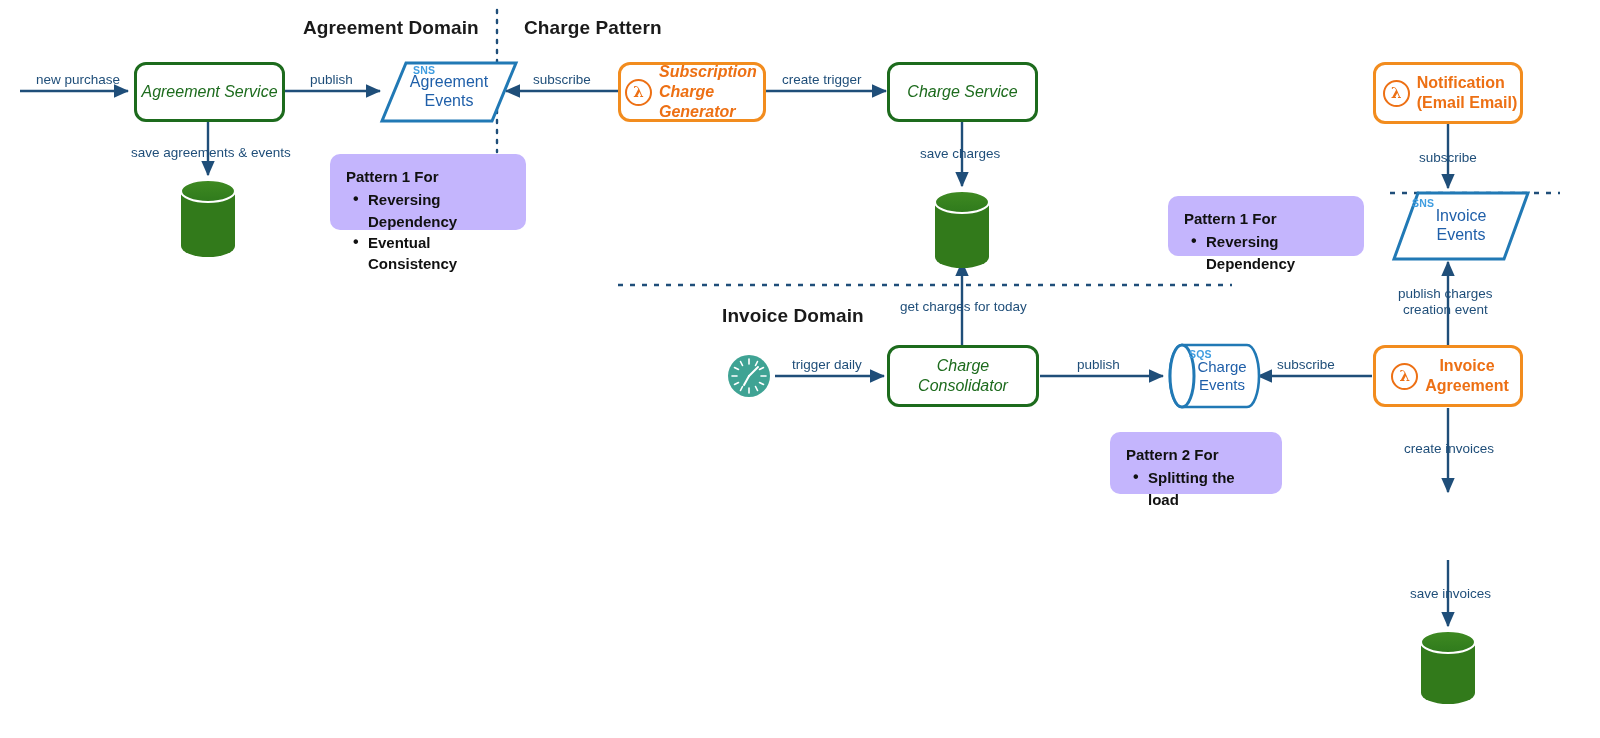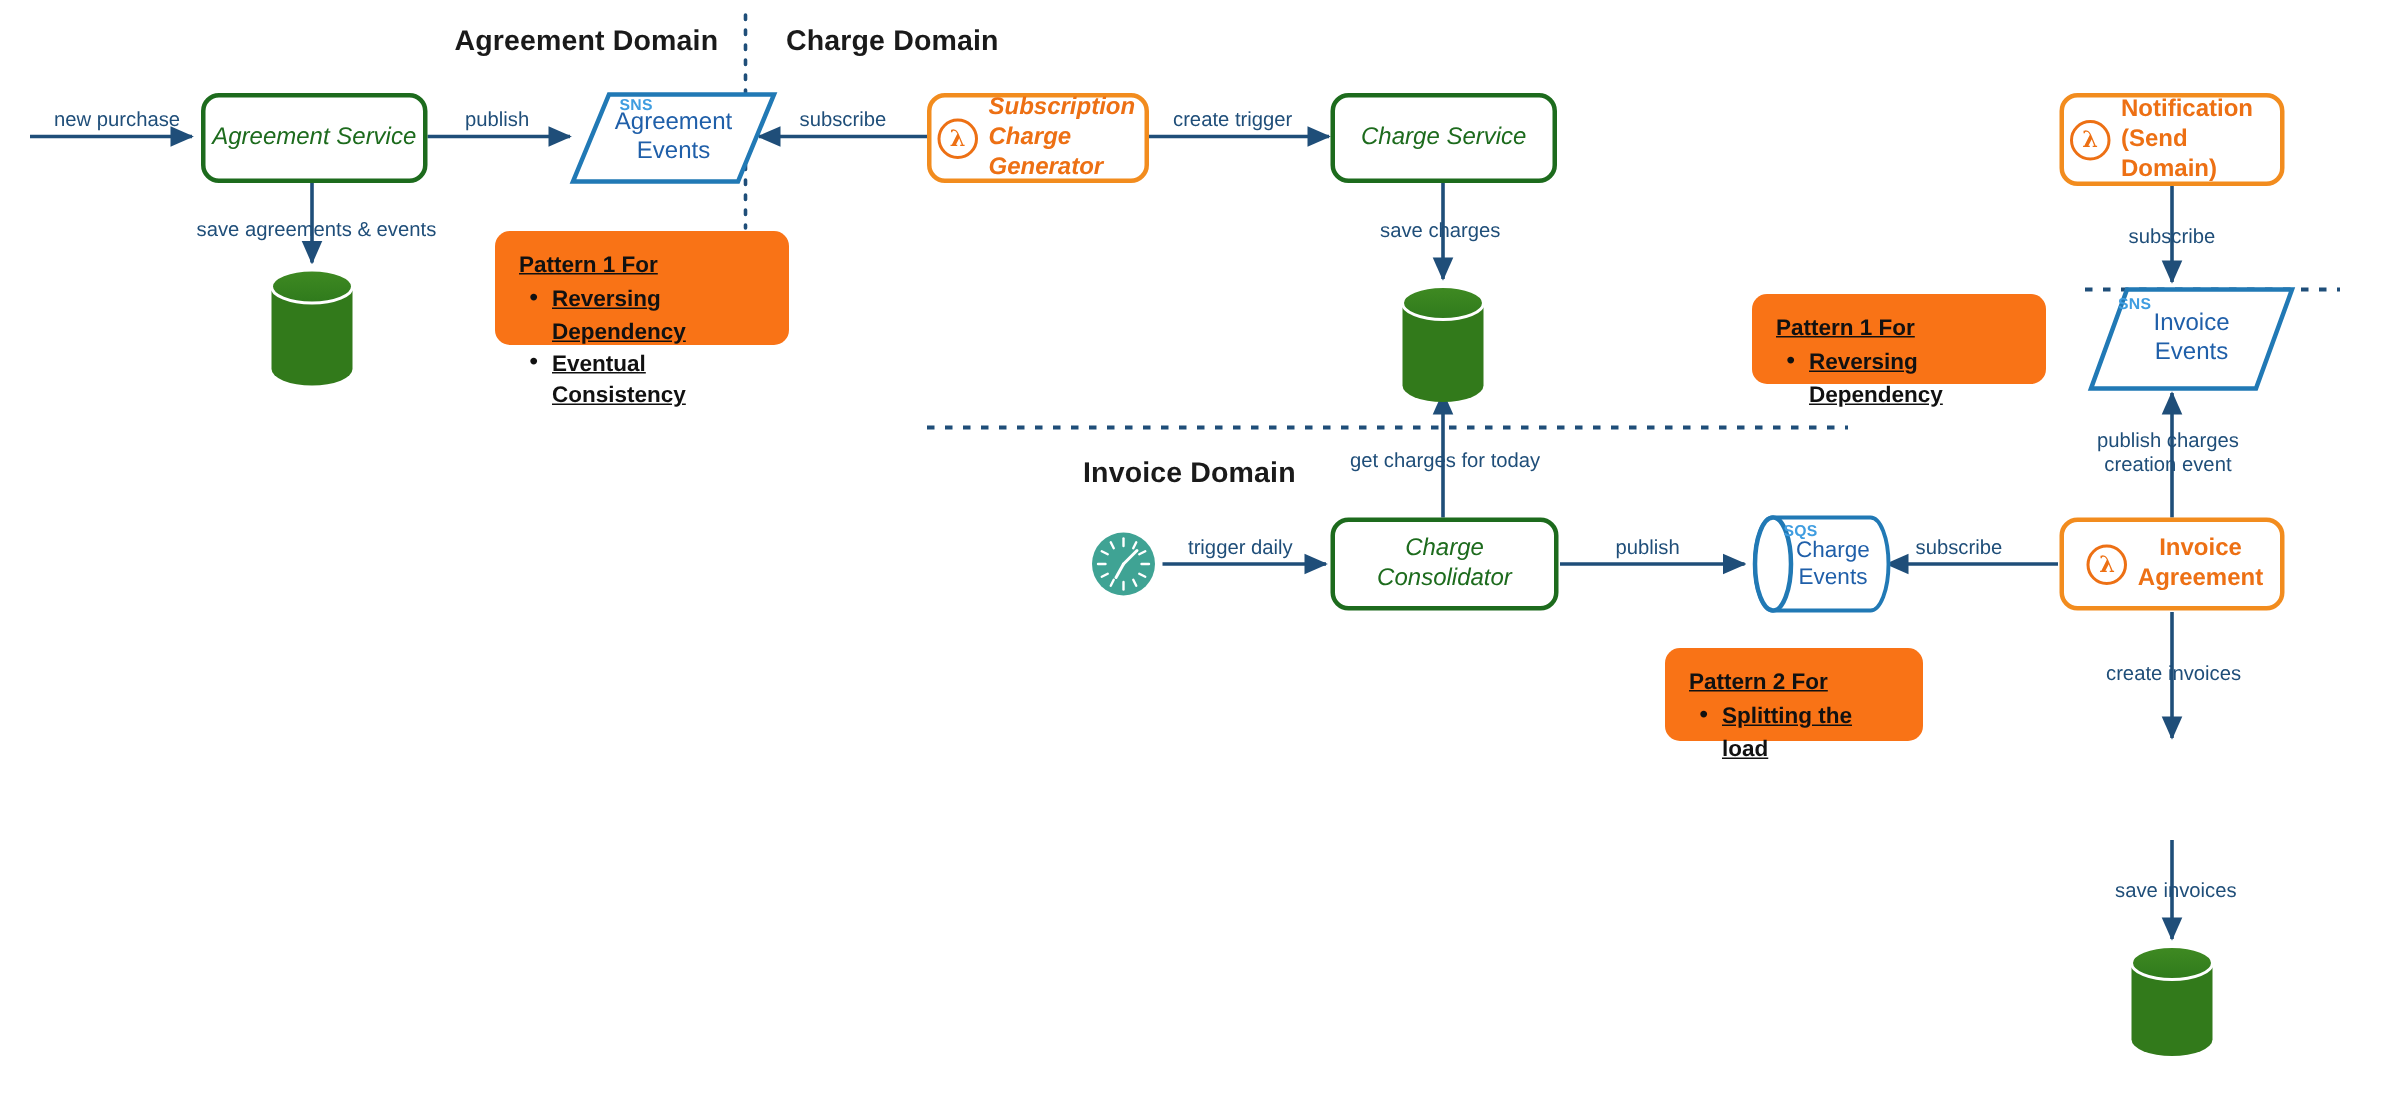--- a/index.html
+++ b/index.html
@@ -121,29 +121,28 @@
     padding-left:14px;
     box-sizing:border-box;
     color:#1f5fa9;
     font-size:15px;
     line-height:1.18;
     pointer-events:none;
   }
   
   .sticky{
     position:absolute;
-    background:#f97316;
+    background:#c4b5fd;
     border-radius:10px;
     box-sizing:border-box;
     padding:12px 14px 12px 16px;
     color:#111111;
     font-size:15px;
     font-weight:600;
     line-height:1.42;
-    text-decoration:underline;
   }
   .sticky .note-title{ margin-bottom:2px; }
   .sticky ul{
     margin:0; padding:0 0 0 22px; list-style:none;
   }
   .sticky li{ position:relative; }
   .sticky li:before{
     content:"\2022";
     position:absolute;
     left:-15px; top:-1px;
@@ -238,21 +237,21 @@
         <line x1="742.5" y1="365.5" x2="740.5" y2="361.5"></line>
       </g>
       <g stroke="#ffffff" stroke-width="2" stroke-linecap="round">
         <line x1="749" y1="376" x2="758" y2="367"></line>
         <line x1="749" y1="376" x2="744" y2="385"></line>
       </g>
     </g>
   </svg>
 
   <div class="domain-title" style="left:303px; top:17px;">Agreement Domain</div>
-  <div class="domain-title" style="left:524px; top:17px;">Charge Domain</div>
+  <div class="domain-title" style="left:524px; top:17px;">Charge Pattern</div>
   <div class="domain-title" style="left:722px; top:305px;">Invoice Domain</div>
 
   <div class="node green" style="left:134px; top:62px; width:151px; height:60px;">
     <span class="label">Agreement Service</span>
   </div>
 
   <div class="node orange" style="left:618px; top:62px; width:148px; height:60px;">
     <div class="inner">
       <span class="lambda-icon">λ</span>
       <span style="text-align:left;font-style:italic;">
@@ -264,21 +263,21 @@
 
   <div class="node green" style="left:887px; top:62px; width:151px; height:60px;">
     <span class="label">Charge Service</span>
   </div>
 
   <div class="node orange" style="left:1373px; top:62px; width:150px; height:62px;">
     <div class="inner">
       <span class="lambda-icon">λ</span>
       <span style="text-align:left;">
         <span class="label">Notification</span>
-        <span class="label">(Send Domain)</span>
+        <span class="label">(Email Email)</span>
       </span>
     </div>
   </div>
 
   <div class="node green" style="left:887px; top:345px; width:152px; height:62px;">
     <span>
       <span class="label">Charge</span>
       <span class="label">Consolidator</span>
     </span>
   </div>

